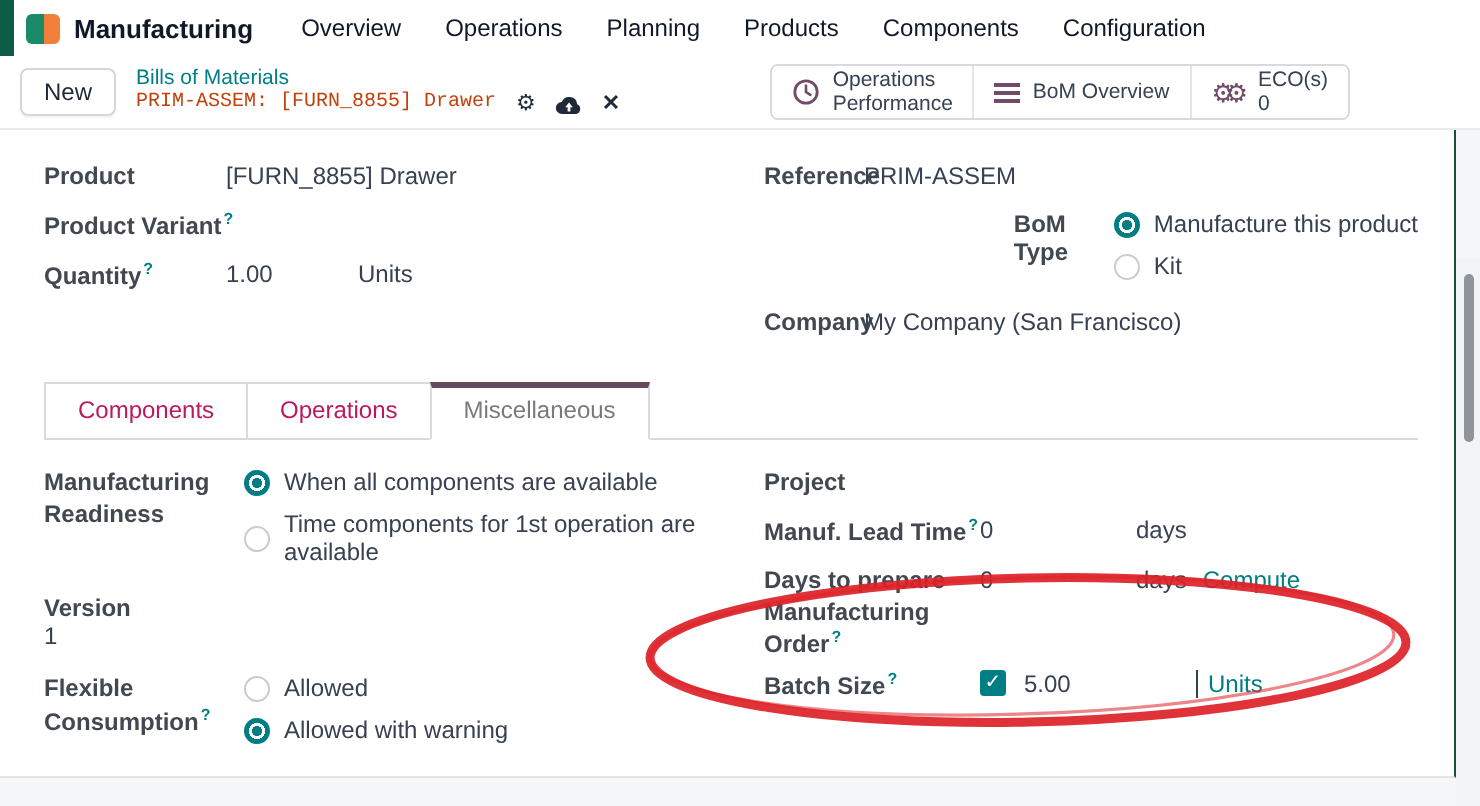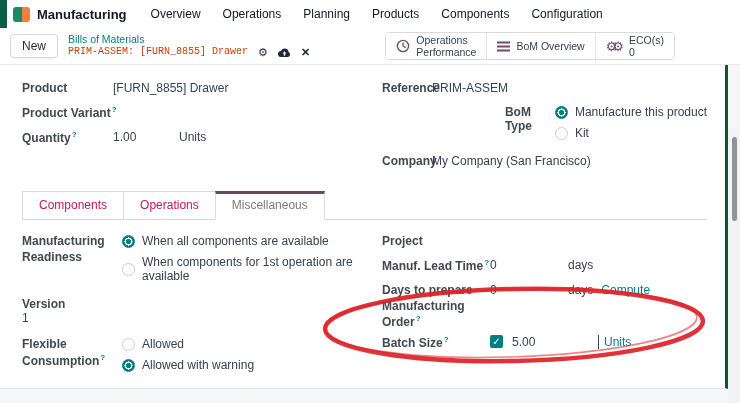--- a/index.html
+++ b/index.html
@@ -37,21 +37,21 @@
     border-left:1px solid #e2e4e8; background:#fff; }
   .stat-btn:first-child { border-left:none; }
   .stat-lines { display:flex; flex-direction:column; line-height:1.15; }
   .stat-label { font-size:10.5px; color:#374151; white-space:nowrap; }
   .stat-icon { color:#714B67; display:flex; align-items:center; }
 
   
   .content { position:absolute; left:0; top:64px; right:0; bottom:0; background:#f4f6f7;
     border-top:1px solid #e8eaec; }
   .sheet { position:absolute; left:0; top:0; width:728px; height:324px; background:#fff;
-    border-right:3px solid #14532d; border-bottom:1px solid #e2e4e8; padding:16px 18px 0 22px; }
+    border-right:1px solid #14532d; border-bottom:1px solid #e2e4e8; padding:16px 18px 0 22px; }
 
   .two-col { display:grid; grid-template-columns:338px 1fr; }
   .col-right { padding-left:22px; }
 
   .frow { display:flex; align-items:flex-start; margin-bottom:10px; }
   .flabel { font-weight:bold; color:#424850; font-size:12px; }
   .w90 { width:91px; flex:none; }
   .w50 { width:50px; flex:none; }
   .w108 { width:108px; flex:none; }
   .fvalue { color:#374151; }
@@ -216,21 +216,21 @@
       <div>
         <div class="frow">
           <span class="flabel w108 mr-label">Manufacturing Readiness</span>
           <span class="opt-stack">
             <span class="opt">
               <span class="radio on"></span>
               <span class="fvalue">When all components are available</span>
             </span>
             <span class="opt">
               <span class="radio off"></span>
-              <span class="fvalue">When components for 1st operation are available</span>
+              <span class="fvalue">Time components for 1st operation are available</span>
             </span>
           </span>
         </div>
         <div class="frow" style="margin-top:14px;flex-direction:column;">
           <span class="flabel w108">Version</span>
           <span class="fvalue">1</span>
         </div>
         <div class="frow" style="margin-top:12px;">
           <span class="flabel w108 mr-label"><span>Flexible Consumption</span><span class="help-sup">?</span></span>
           <span class="opt-stack">

